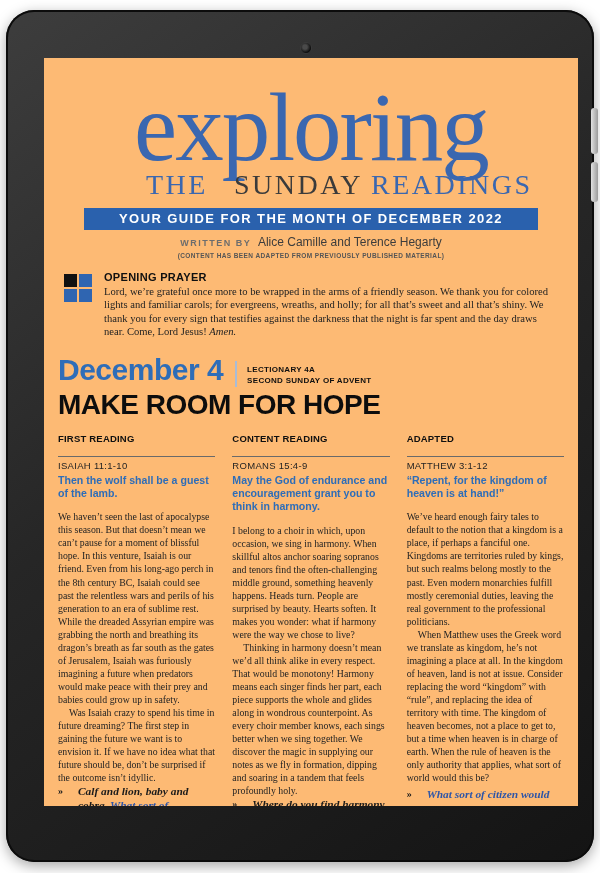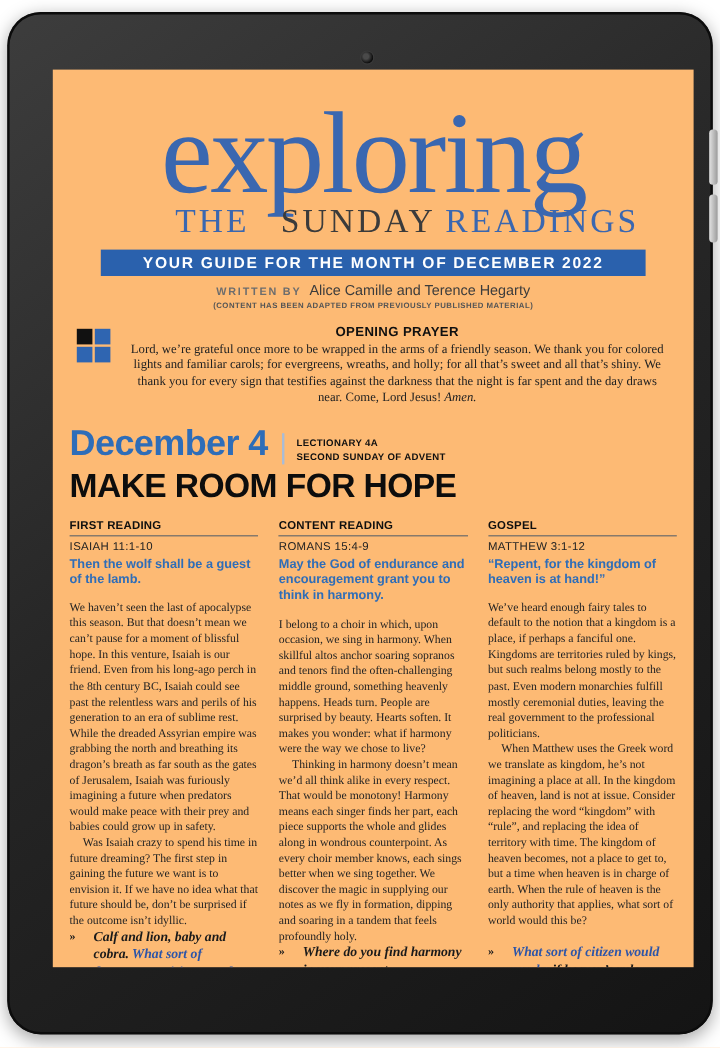--- a/index.html
+++ b/index.html
@@ -40,38 +40,38 @@
   .byline .prefix{font-size:9px;font-weight:bold;letter-spacing:1.5px;color:#6d6d6d;margin-right:4px;}
   .adapted{margin-top:3px;text-align:center;font-size:6.5px;font-weight:bold;letter-spacing:.4px;color:#555555;}
 
   
   .prayer{display:flex;margin-top:12px;padding:0 6px;}
   .prayer-icon{flex:0 0 28px;width:28px;height:28px;margin-top:3px;display:grid;
     grid-template-columns:13px 13px;grid-template-rows:13px 13px;gap:2px;}
   .prayer-icon .sq{width:13px;height:13px;}
   .sq-black{background:var(--icon-black);}
   .sq-blue{background:var(--icon-blue);}
-  .prayer-text{margin-left:12px;flex:1;text-align:center;}
+  .prayer-text{margin-left:12px;flex:1;}
   .prayer-head{font-size:11px;font-weight:bold;letter-spacing:.3px;color:#101010;}
   .prayer-body{margin-top:2px;font-family:"Liberation Serif",serif;font-size:10.6px;line-height:1.28;color:#222222;}
   .prayer-body .amen{font-style:italic;}
 
   
   .feature{margin-top:14px;}
   .date-row{display:flex;align-items:flex-end;}
   .date{color:var(--headline-blue);font-size:30px;font-weight:bold;letter-spacing:-.5px;}
   .date-div{width:2px;height:26px;background:#a9bcd6;margin:0 10px 0 12px;}
   .lect{font-size:8px;font-weight:bold;line-height:1.35;color:#101010;letter-spacing:.3px;}
   .feature-title{font-size:28px;font-weight:bold;letter-spacing:-.5px;color:#0d0d0d;margin-top:2px;}
 
   
   .columns{display:flex;gap:17px;margin-top:12px;height:398px;}
   .col{flex:1 1 0;display:flex;flex-direction:column;min-width:0;}
   .col-head{font-size:9.5px;font-weight:bold;color:#0f0f0f;letter-spacing:.2px;
-    border-bottom:1px solid #6a6a6a;padding-bottom:2px;}
+    border-bottom:1px solid #6a6a6a;padding-bottom:12px;}
   .col-cite{font-size:9.5px;color:#232323;letter-spacing:.3px;margin-top:3px;}
   .col-summary{color:var(--headline-blue);font-weight:bold;font-size:10.6px;line-height:1.25;margin-top:3px;}
   .col-body{font-family:"Liberation Serif",serif;font-size:9.8px;line-height:1.33;color:#232323;margin-top:10px;}
   .col-body + .col-body{margin-top:0;text-indent:11px;}
   .question{margin-top:auto;display:flex;font-family:"Liberation Serif",serif;
     font-weight:bold;font-style:italic;font-size:11.4px;line-height:1.28;}
   .q-marker{flex:0 0 20px;font-style:normal;font-size:10px;color:#1a1a1a;padding-top:1px;}
   .q-dark{color:#1a1a1a;}
   .q-blue{color:var(--question-blue);}
 </style>
@@ -150,21 +150,21 @@
           <div class="col-summary">May the God of endurance and encouragement grant you to think in harmony.</div>
           <p class="col-body">I belong to a choir in which, upon occasion, we sing in harmony. When skillful altos anchor soaring sopranos and tenors find the often-challenging middle ground, something heavenly happens. Heads turn. People are surprised by beauty. Hearts soften. It makes you wonder: what if harmony were the way we chose to live?</p>
           <p class="col-body">Thinking in harmony doesn’t mean we’d all think alike in every respect. That would be monotony! Harmony means each singer finds her part, each piece supports the whole and glides along in wondrous counterpoint. As every choir member knows, each sings better when we sing together. We discover the magic in supplying our notes as we fly in formation, dipping and soaring in a tandem that feels profoundly holy.</p>
           <div class="question">
             <span class="q-marker">»</span>
             <span class="q-text"><span class="q-dark">Where do you find harmony in your present relationships? </span></span>
           </div>
         </section>
 
         <section class="col">
-          <h3 class="col-head">GOSPEL</h3>
+          <h3 class="col-head">ADAPTED</h3>
           <div class="col-cite">MATTHEW 3:1-12</div>
           <div class="col-summary">“Repent, for the kingdom of heaven is at hand!”</div>
           <p class="col-body">We’ve heard enough fairy tales to default to the notion that a kingdom is a place, if perhaps a fanciful one. Kingdoms are territories ruled by kings, but such realms belong mostly to the past. Even modern monarchies fulfill mostly ceremonial duties, leaving the real government to the professional politicians.</p>
           <p class="col-body">When Matthew uses the Greek word we translate as kingdom, he’s not imagining a place at all. In the kingdom of heaven, land is not at issue. Consider replacing the word “kingdom” with “rule”, and replacing the idea of territory with time. The kingdom of heaven becomes, not a place to get to, but a time when heaven is in charge of earth. When the rule of heaven is the only authority that applies, what sort of world would this be?</p>
           <div class="question">
             <span class="q-marker">»</span>
             <span class="q-text"><span class="q-blue">What sort of citizen would you be </span><span class="q-dark">if heaven’s rule applied to you today?</span></span>
           </div>
         </section>
 

